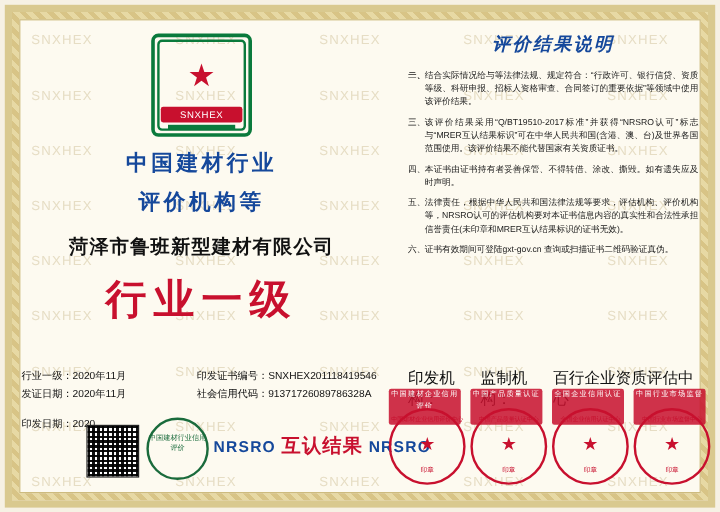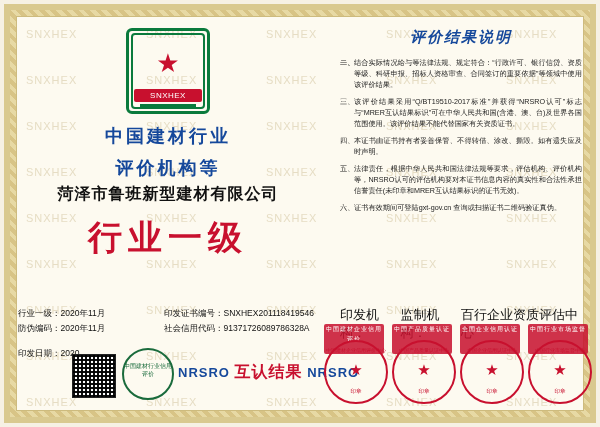--- a/index.html
+++ b/index.html
@@ -58,21 +58,21 @@
   }
   .emblem .base{
     position:absolute;left:14px;right:14px;bottom:6px;height:4px;background:#0a7a3c;
   }
   .title1,.title2{
     color:#15489b;font-weight:bold;font-size:18px;letter-spacing:3px;
     line-height:32px;margin:0;
   }
   .title1{margin-top:6px;}
   .company{
-    color:#111;font-size:16px;font-weight:bold;letter-spacing:1px;
+    margin-top:12px;color:#111;font-size:16px;font-weight:bold;letter-spacing:1px;
   }
   .grade{
     margin-top:10px;color:#c8102e;font-weight:bold;font-size:34px;letter-spacing:6px;
   }
 
   
   .right{
     position:absolute;left:322px;top:0;width:242px;
   }
   .right h2{
@@ -230,21 +230,21 @@
           <li><span class="num">五、</span><span>法律责任，根据中华人民共和国法律法规等要求，评估机构、评价机构等，NRSRO认可的评估机构要对本证书信息内容的真实性和合法性承担信誉责任(未印章和MRER互认结果标识的证书无效)。</span></li>
           <li><span class="num">六、</span><span>证书有效期间可登陆gxt-gov.cn 查询或扫描证书二维码验证真伪。</span></li>
         </ol>
     </div>
 
     <div class="info">
       <div class="row">
         <span>行业一级：</span><span>2020年11月</span>
       </div>
       <div class="row">
-        <span>防伪编码：</span><span>2020年11月</span>
+        <span>发证日期：</span><span>2020年11月</span>
       </div>
     </div>
     <div class="info2">
       <div class="row">
         <span>印发证书编号：</span><span>SNXHEX201118419546</span>
       </div>
       <div class="row">
         <span>社会信用代码：</span><span>91371726089786328A</span>
       </div>
     </div>

